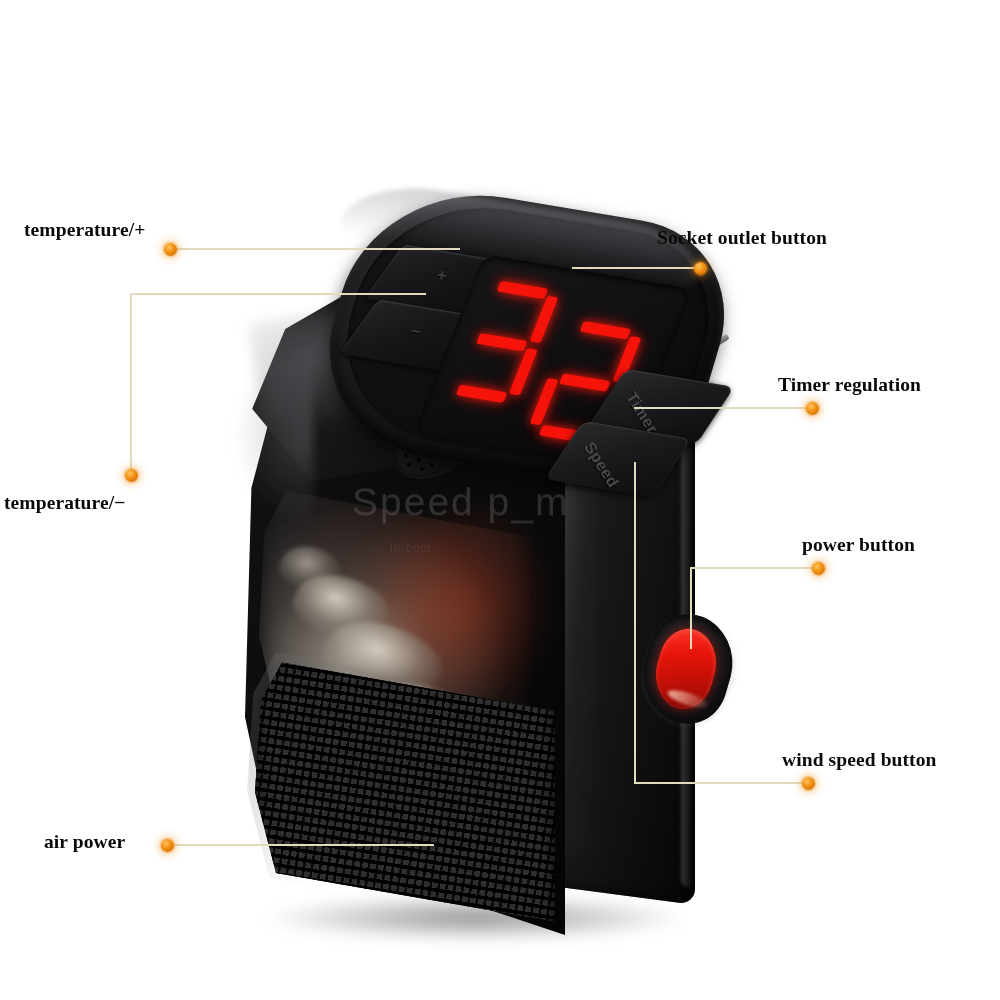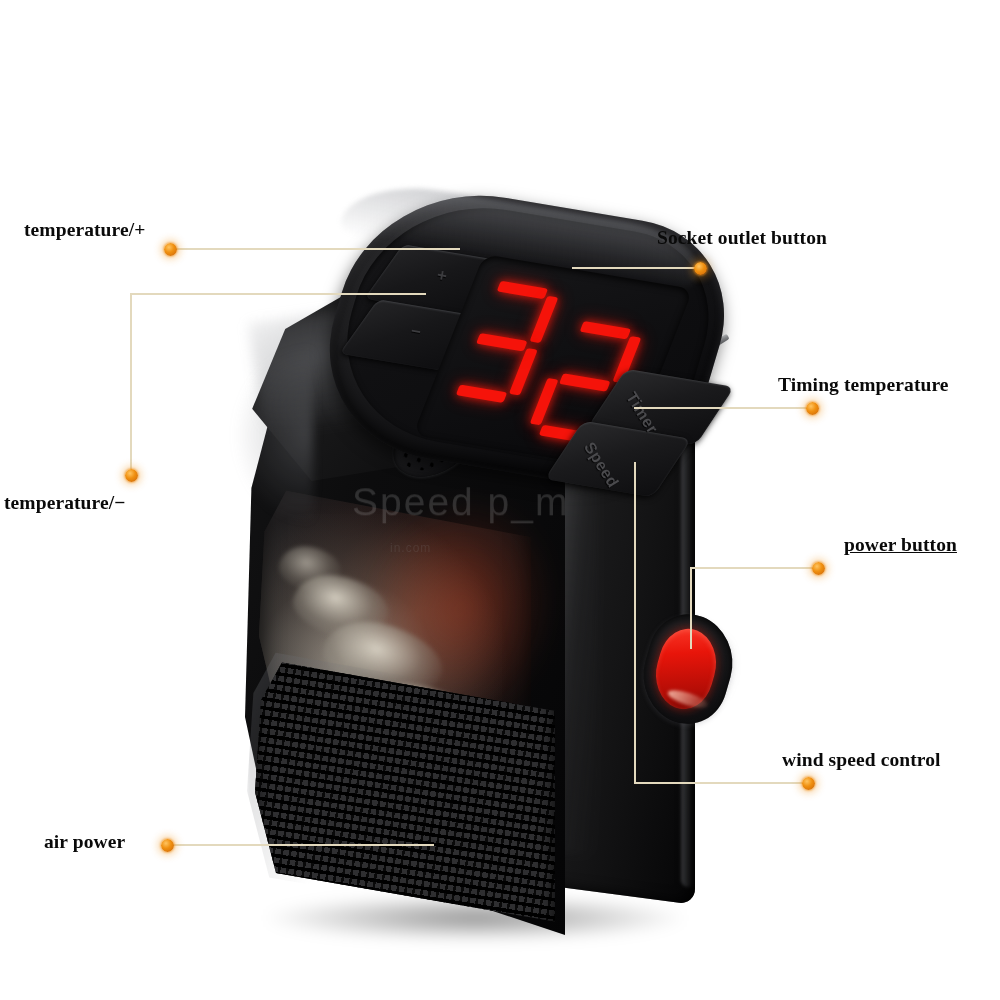--- a/index.html
+++ b/index.html
@@ -369,30 +369,30 @@
 
   <div class="callout-label" style="left:4px;top:493px;">temperature/−</div>
   <div class="lead h" style="left:130px;top:293px;width:296px;"></div>
   <div class="lead v" style="left:130px;top:293px;height:182px;"></div>
   <div class="dot" style="left:125px;top:469px;"></div>
 
   <div class="callout-label" style="left:657px;top:228px;">Socket outlet button</div>
   <div class="lead h" style="left:572px;top:267px;width:128px;"></div>
   <div class="dot" style="left:694px;top:262px;"></div>
 
-  <div class="callout-label" style="left:778px;top:375px;">Timing temperature</div>
+  <div class="callout-label" style="left:778px;top:375px;">Timer regulation</div>
   <div class="lead h" style="left:634px;top:407px;width:182px;"></div>
   <div class="dot" style="left:806px;top:402px;"></div>
 
-  <div class="callout-label" style="left:844px;top:535px;text-decoration:underline;">power button</div>
+  <div class="callout-label" style="left:802px;top:535px;">power button</div>
   <div class="lead h" style="left:690px;top:567px;width:132px;"></div>
   <div class="lead v" style="left:690px;top:567px;height:82px;"></div>
   <div class="dot" style="left:812px;top:562px;"></div>
 
-  <div class="callout-label" style="left:782px;top:750px;">wind speed control</div>
+  <div class="callout-label" style="left:782px;top:750px;">wind speed button</div>
   <div class="lead h" style="left:634px;top:782px;width:178px;"></div>
   <div class="lead v" style="left:634px;top:462px;height:322px;"></div>
   <div class="dot" style="left:802px;top:777px;"></div>
 
   <div class="callout-label" style="left:44px;top:832px;">air power</div>
   <div class="lead h" style="left:172px;top:844px;width:262px;"></div>
   <div class="dot" style="left:161px;top:839px;"></div>
 
 </div>
 

